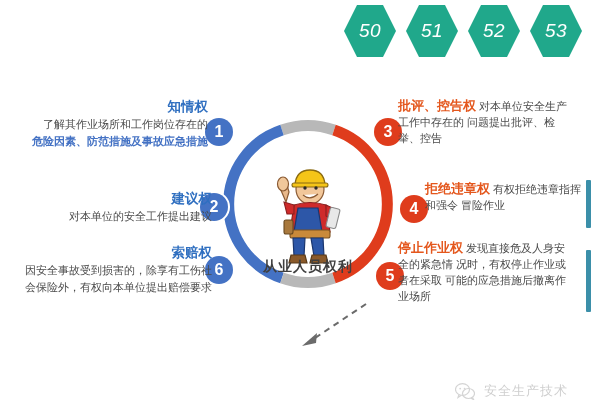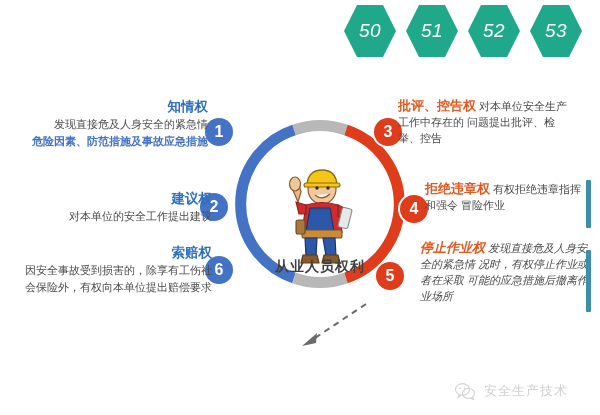--- a/index.html
+++ b/index.html
@@ -16,21 +16,21 @@
   .hex-row{position:absolute;left:344px;top:4px;display:flex;gap:10px;font-style:italic;}
   .hex{
     position:relative;width:52px;height:54px;
     display:flex;align-items:center;justify-content:center;
     background:#20a88b;
     clip-path:polygon(25% 2%,75% 2%,100% 50%,75% 98%,25% 98%,0% 50%);
     color:#ffffff;font-size:19px;letter-spacing:.5px;
   }
 
   
-  .ring-wrap{position:absolute;left:234px;top:118px;width:172px;height:172px;}
+  .ring-wrap{position:absolute;left:222px;top:118px;width:172px;height:172px;}
   .ring-svg{position:absolute;left:0;top:0;}
   .worker{
     position:absolute;left:50%;top:40px;transform:translateX(-50%);
     width:96px;height:112px;
   }
   .center-label{
     position:absolute;left:0;right:0;top:140px;text-align:center;
     font-size:14px;font-weight:bold;color:#3f3f3f;letter-spacing:1px;
   }
 
@@ -60,21 +60,21 @@
 
   .left{text-align:right;}
   .right{text-align:left;}
 
   .k1{left:0px;top:98px;width:208px;text-align:right;}
   .k2{left:0px;top:190px;width:212px;}
   .k6{left:0px;top:244px;width:212px;}
 
   .k3{left:398px;top:98px;width:178px;}
   .k4{left:425px;top:181px;width:160px;}
-  .k5{left:420px;top:240px;width:178px;font-style:italic;}
+  .k5{left:398px;top:240px;width:178px;}
 
   .inline-ttl{font-weight:bold;font-size:13px;color:#e4571d;}
   .k3 .ln,.k4 .ln,.k5 .ln{white-space:normal;line-height:16px;}
 
   
   .vbar{position:absolute;width:5px;background:#3b8fa9;border-radius:1px;}
   .vbar1{left:586px;top:180px;height:48px;}
   .vbar2{left:586px;top:250px;height:62px;}
 
   
@@ -181,21 +181,21 @@
     </div>
   <div class="badge red b4">
       <span>4</span>
     </div>
   <div class="badge red b5">
       <span>5</span>
     </div>
 
   <div class="blk left k1">
     <div class="ttl blue">知情权</div>
-    <div class="ln">发现直接危及人身安全的紧急情</div>
+    <div class="ln">了解其作业场所和工作岗位存在的</div>
     <div class="ln hl">危险因素、防范措施及事故应急措施</div>
   </div>
 
   <div class="blk left k2">
     <div class="ttl blue">建议权</div>
     <div class="ln">对本单位的安全工作提出建议</div>
   </div>
 
   <div class="blk left k6">
     <div class="ttl blue">索赔权</div>

